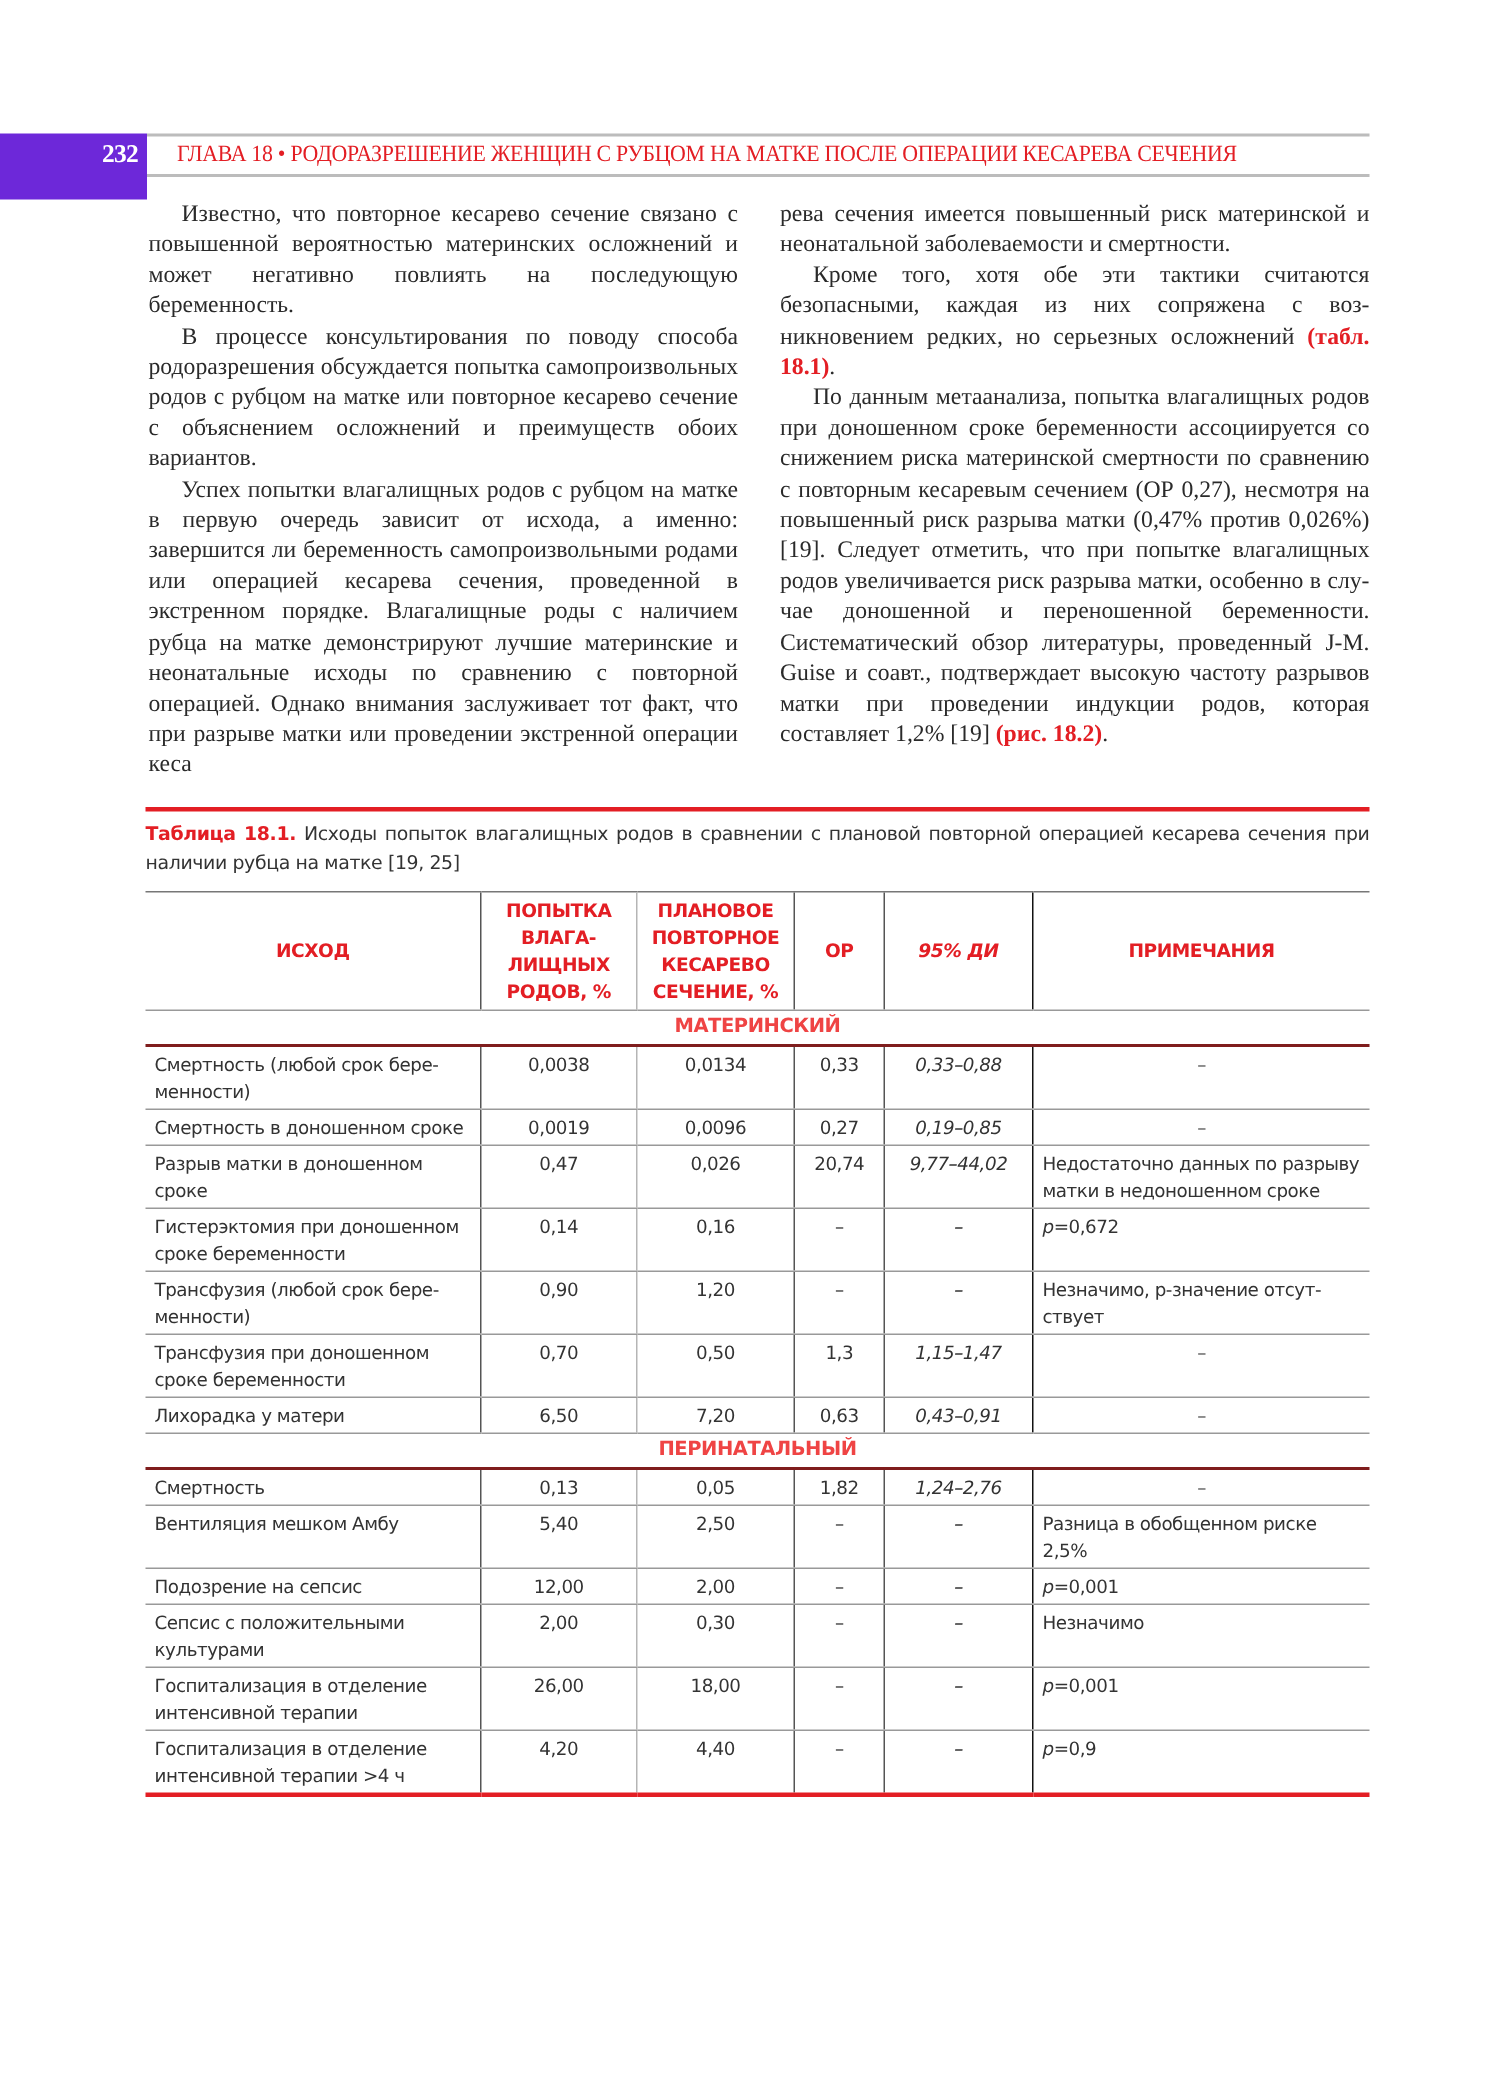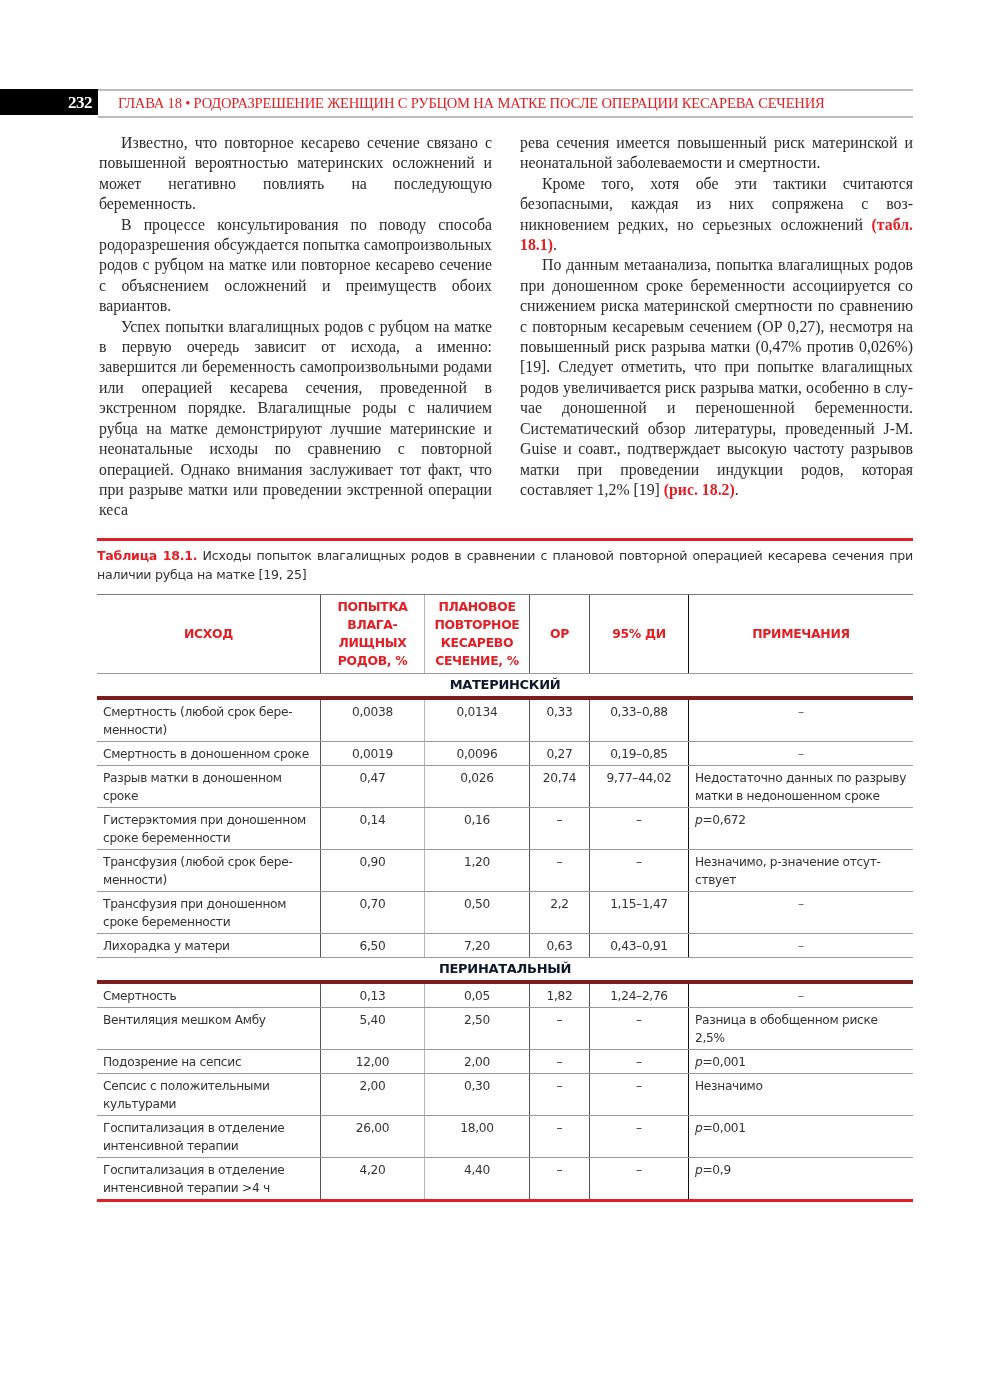--- a/index.html
+++ b/index.html
@@ -1,20 +1,20 @@
 <!DOCTYPE html>
 <html><head>
 <meta charset="utf-8">
 <style>
   html, body { margin: 0; padding: 0; background: #ffffff; }
   body { width: 1000px; height: 1395px; position: relative; overflow: hidden; color: #231f20; }
 
   
   .run-head { position: absolute; top: 89px; left: 0; width: 913px; height: 29px; }
-  .run-red { position: absolute; left: 0; top: 0; width: 98px; height: 26px; background: #000000; }
+  .run-red { position: absolute; left: 0; top: 0; width: 98px; height: 44px; background: #6d28d9; }
   .run-page { position: absolute; right: 6px; top: 4px; color: #fff; font-family: "Liberation Serif", serif; font-size: 17px; font-weight: bold; letter-spacing: -0.5px; }
   .run-line-top { position: absolute; left: 98px; right: 0; top: 0; height: 2px; background: #bcbcbc; }
   .run-line-bot { position: absolute; left: 98px; right: 0; bottom: 0; height: 2px; background: #bcbcbc; }
   .run-title { position: absolute; left: 118px; top: 5px; color: #e31e24; font-family: "Liberation Serif", serif; font-size: 15.5px; letter-spacing: -0.2px; white-space: nowrap; transform: scaleX(0.94); transform-origin: left center; }
 
   
   .col { position: absolute; top: 133px; font-family: "Liberation Serif", serif; font-size: 15.8px; line-height: 20.4px; text-align: justify; hyphens: manual; color: #2a2a2a; }
   .col-left { left: 99px; width: 393px; }
   .col-right { left: 520px; width: 393px; }
   .col p { margin: 0; text-indent: 22px; }
@@ -29,25 +29,25 @@
   
   .tbl { position: absolute; left: 97px; top: 594px; width: 816px; border-collapse: collapse; font-family: "DejaVu Sans", sans-serif; font-size: 12.2px; color: #333; letter-spacing: -0.3px; }
   .tbl th { color: #e31e24; font-weight: bold; font-size: 12.4px; line-height: 18px; text-align: center; vertical-align: middle; padding: 3px 2px; border-top: 1.5px solid #777; border-bottom: 1.5px solid #999; }
   .tbl td { vertical-align: top; padding: 3px 6px 2px 6px; line-height: 18px; border-bottom: 1px solid #999; }
   .tbl td.num { text-align: center; }
   .tbl td.note-dash { text-align: center; }
   .tbl .c1 { width: 211px; }
   .tbl .c2 { width: 91px; margin-left: 32px; }
   .tbl .c3 { width: 92px; }
   .tbl .c4 { width: 47px; }
-  .tbl .c5 { width: 86px; }
+  .tbl .c5 { width: 86px; font-style: italic; }
   .vl-gray { border-left: 1.5px solid #b5b5b5; }
   .vl-dark { border-left: 1px solid #555; }
   .vl-black { border-left: 1.5px solid #111; margin-top: 28px; }
-  .tbl tr.section td { text-align: center; color: #0f172a; font-weight: bold; font-size: 13px; padding: 2px; border-bottom: 4px solid #7f1d1d; line-height: 18px; }
+  .tbl tr.section td { text-align: center; color: #ef4444; font-weight: bold; font-size: 13px; padding: 2px; border-bottom: 2px solid #7f1d1d; line-height: 18px; }
   .tbl tr.last td { border-bottom: 3px solid #e31e24; }
   .it { font-style: italic; }
   .dash { color: #555; }
 </style>
 </head>
 <body>
 
 <div class="run-head">
   <div class="run-red">
     <span class="run-page">232</span>
@@ -126,21 +126,21 @@
         <td class="c2 num vl-dark">0,90</td>
         <td class="c3 num vl-gray">1,20</td>
         <td class="c4 num vl-dark">–</td>
         <td class="c5 num vl-dark">–</td>
         <td class="vl-black">Незначимо, p-значение отсут­ствует</td>
       </tr>
       <tr>
         <td class="c1">Трансфузия при доношенном сроке беременности</td>
         <td class="c2 num vl-dark">0,70</td>
         <td class="c3 num vl-gray">0,50</td>
-        <td class="c4 num vl-dark">2,2</td>
+        <td class="c4 num vl-dark">1,3</td>
         <td class="c5 num vl-dark">1,15–1,47</td>
         <td class="vl-black note-dash dash">–</td>
       </tr>
       <tr>
         <td class="c1">Лихорадка у матери</td>
         <td class="c2 num vl-dark">6,50</td>
         <td class="c3 num vl-gray">7,20</td>
         <td class="c4 num vl-dark">0,63</td>
         <td class="c5 num vl-dark">0,43–0,91</td>
         <td class="vl-black note-dash dash">–</td>

